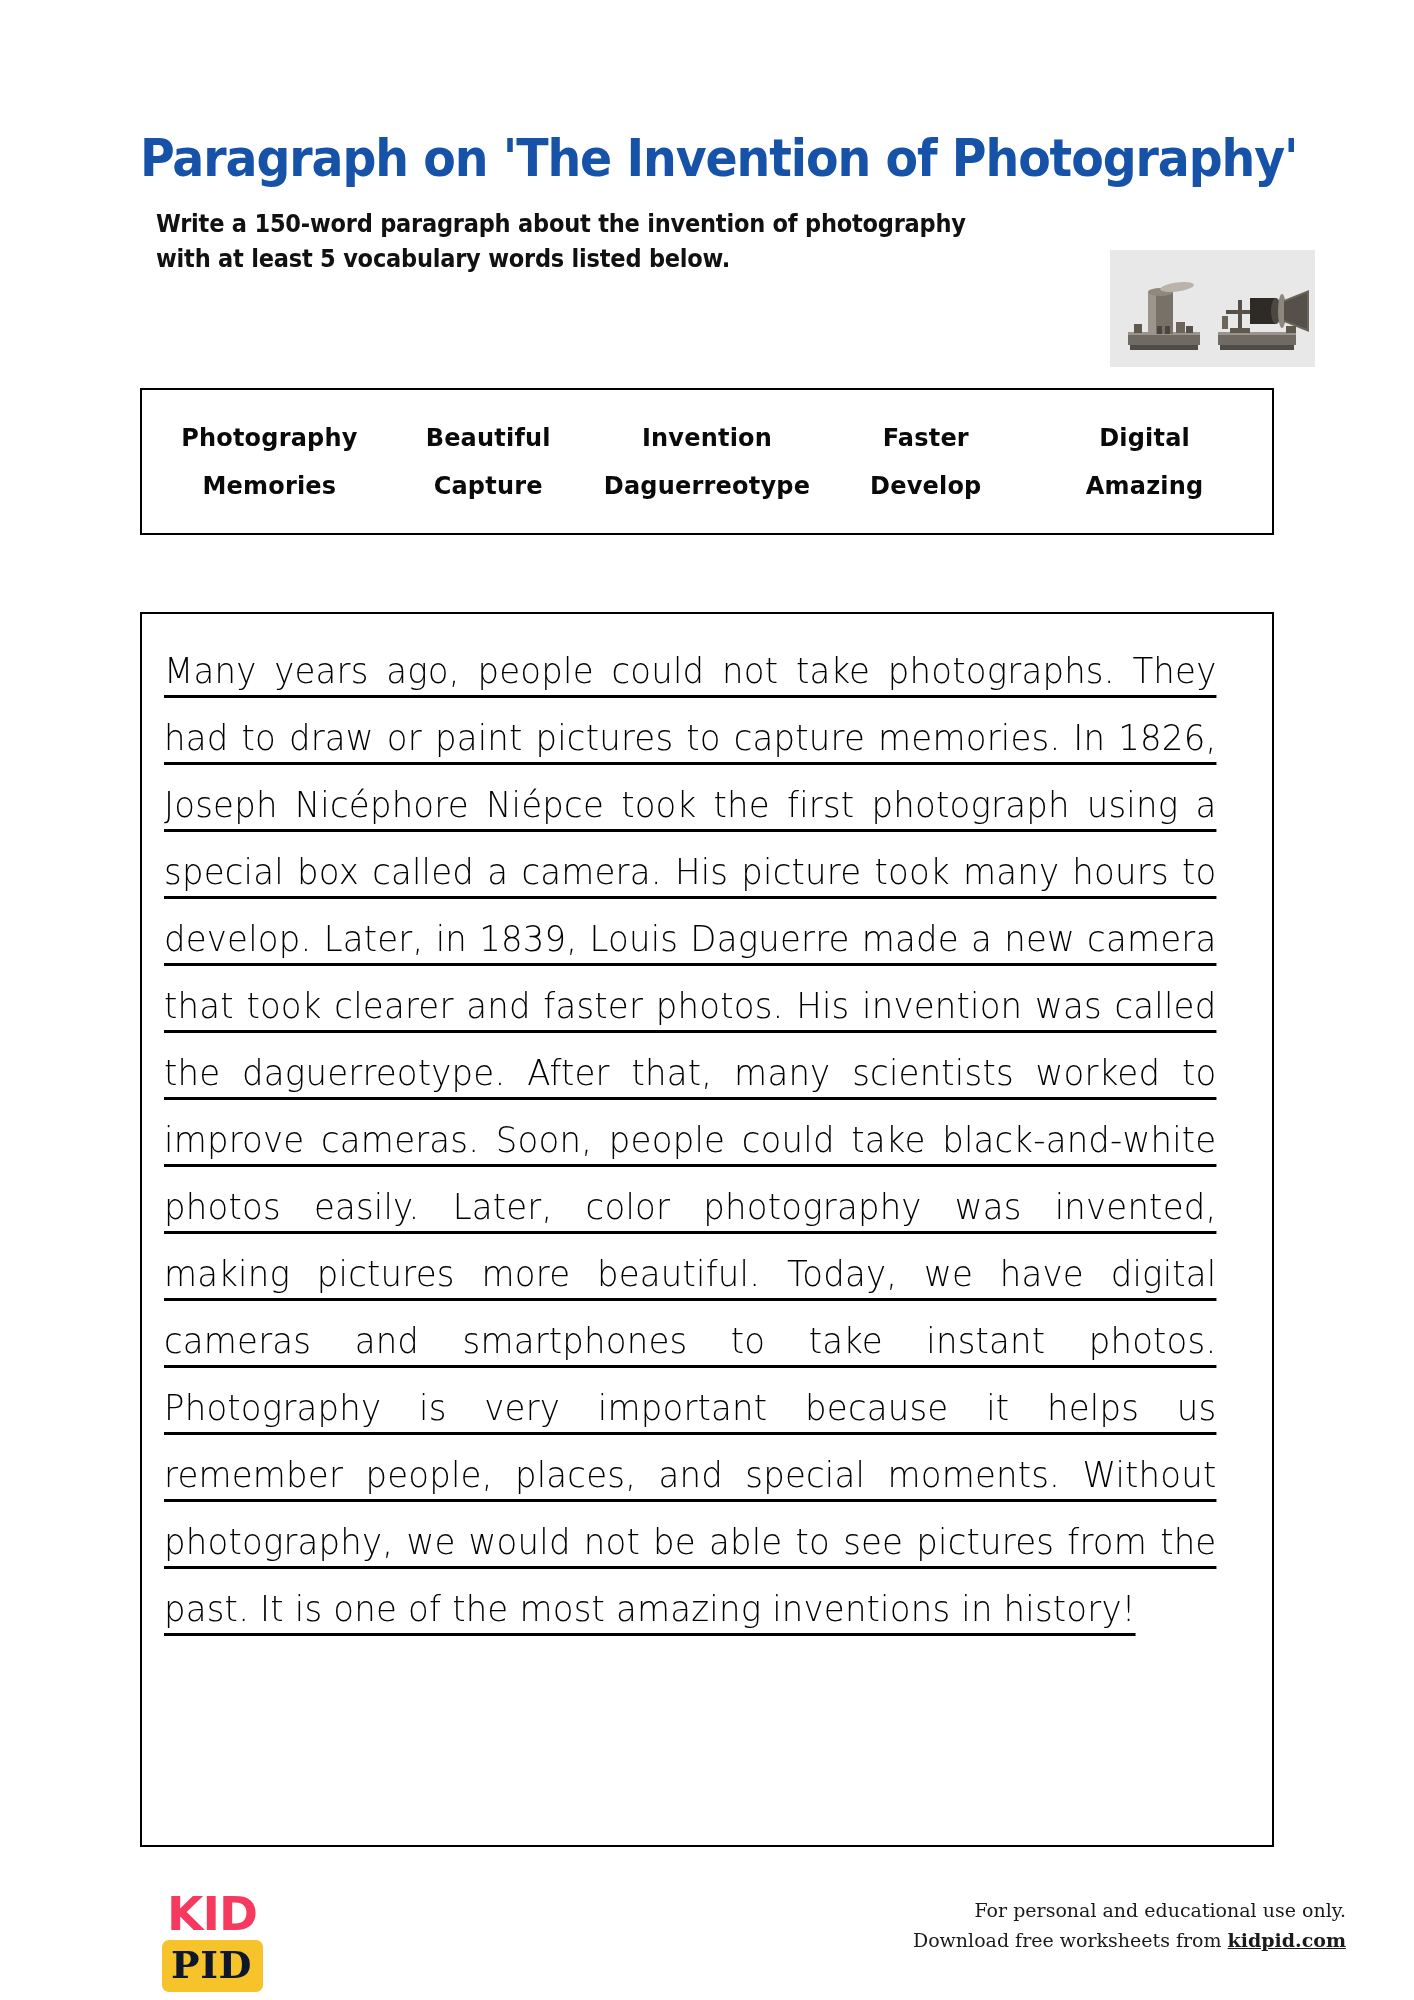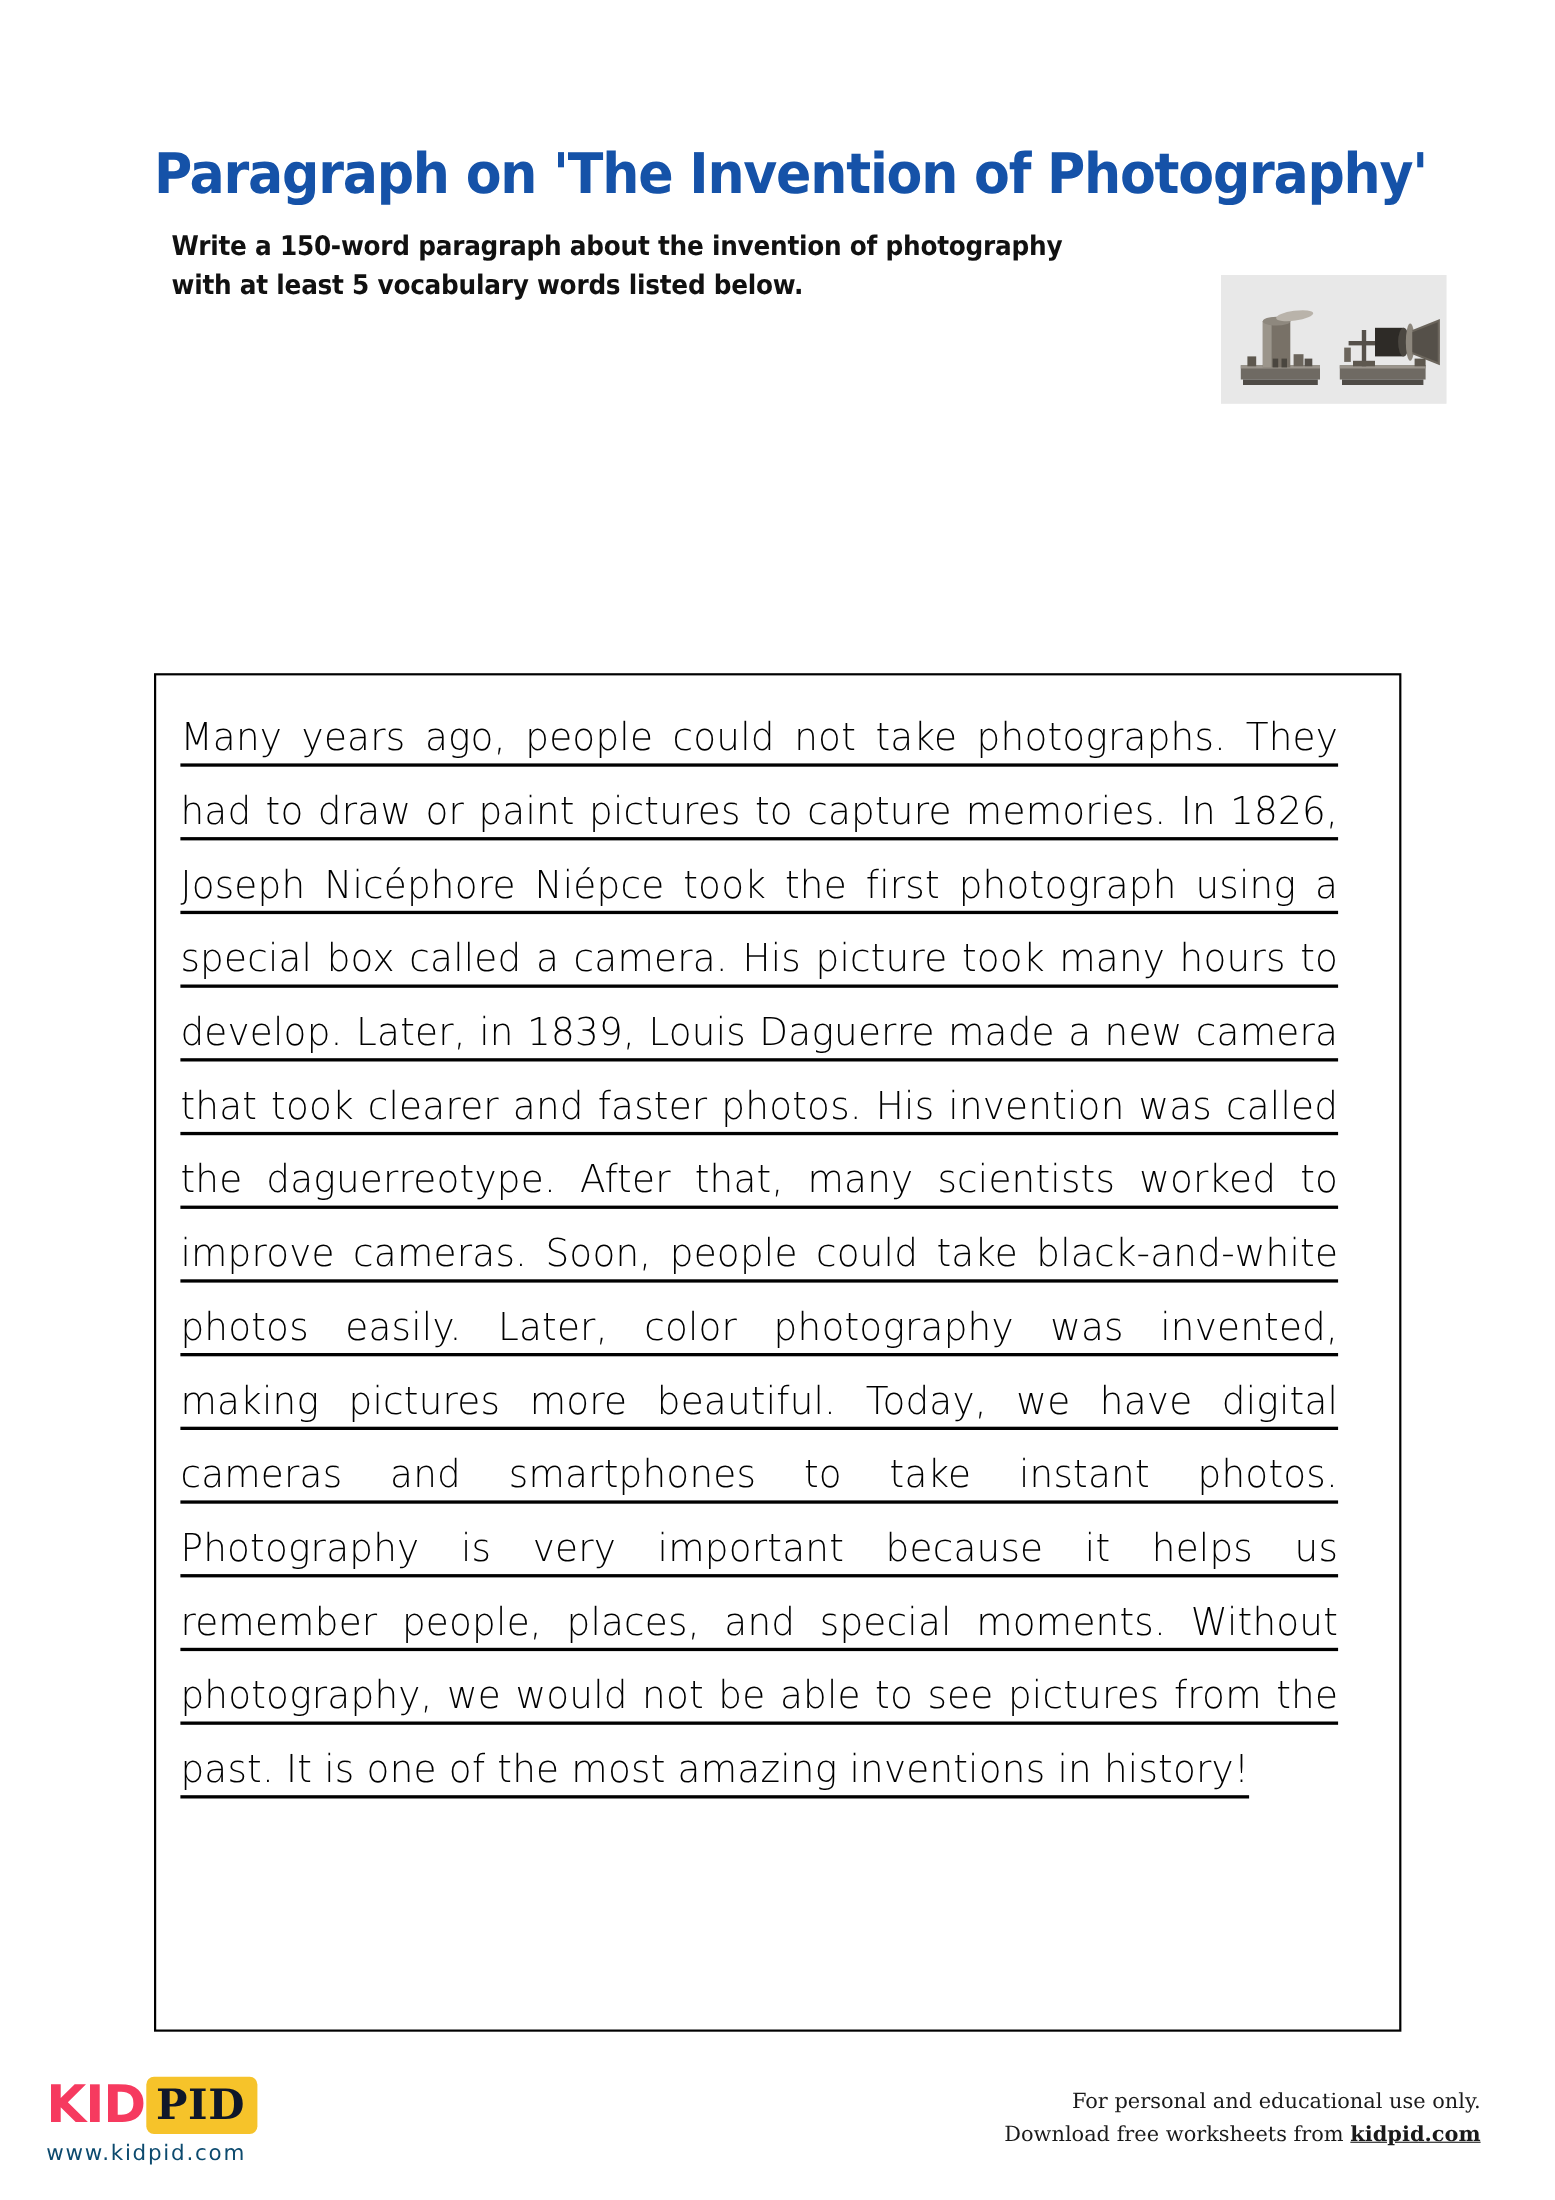--- a/index.html
+++ b/index.html
@@ -138,20 +138,21 @@
   
   .footer-logo {
     position: absolute;
     left: 42px;
     top: 1888px;
     width: 340px;
   }
   .logo-lockup {
     display: flex;
     align-items: center;
+    flex-direction: column;
   }
   .logo-kid {
     font-family: "DejaVu Sans", sans-serif;
     font-weight: 700;
     font-size: 47px;
     color: #F63A5F;
     letter-spacing: -1px;
     line-height: 52px;
   }
   .logo-pid-wrap {
@@ -248,20 +249,36 @@
 
         <path d="M174 50 L199 40 L199 82 L174 72 Z" fill="#6b655c"></path>
         <path d="M174 52 L197 43 L197 79 L174 70 Z" fill="#555049"></path>
 
         <rect x="112" y="66" width="6" height="13" fill="#6b655c"></rect>
         <rect x="176" y="76" width="10" height="7" fill="#5e584f"></rect>
       </g>
     </svg>
   </div>
 
+  <div class="vocab-box">
+    <div class="vocab-row">
+      <div class="vocab-cell">Photography</div>
+      <div class="vocab-cell">Beautiful</div>
+      <div class="vocab-cell">Invention</div>
+      <div class="vocab-cell">Faster</div>
+      <div class="vocab-cell">Digital</div>
+    </div>
+    <div class="vocab-row">
+      <div class="vocab-cell">Memories</div>
+      <div class="vocab-cell">Capture</div>
+      <div class="vocab-cell">Daguerreotype</div>
+      <div class="vocab-cell">Develop</div>
+      <div class="vocab-cell">Amazing</div>
+    </div>
+  </div>
 
   <div class="para-box">
     <div class="para-text">Many years ago, people could not take photographs. They had to draw or paint pictures to capture memories. In 1826, Joseph Nicéphore Niépce took the first photograph using a special box called a camera. His picture took many hours to develop. Later, in 1839, Louis Daguerre made a new camera that took clearer and faster photos. His invention was called the daguerreotype. After that, many scientists worked to improve cameras. Soon, people could take black-and-white photos easily. Later, color photography was invented, making pictures more beautiful. Today, we have digital cameras and smartphones to take instant photos. Photography is very important because it helps us remember people, places, and special moments. Without photography, we would not be able to see pictures from the past. It is one of the most amazing inventions in history!</div>
   </div>
 
   <div class="footer-logo">
     <div class="logo-lockup">
       <span class="logo-kid">KID</span>
       <span class="logo-pid-wrap">
         <span class="logo-pid">PID</span>

